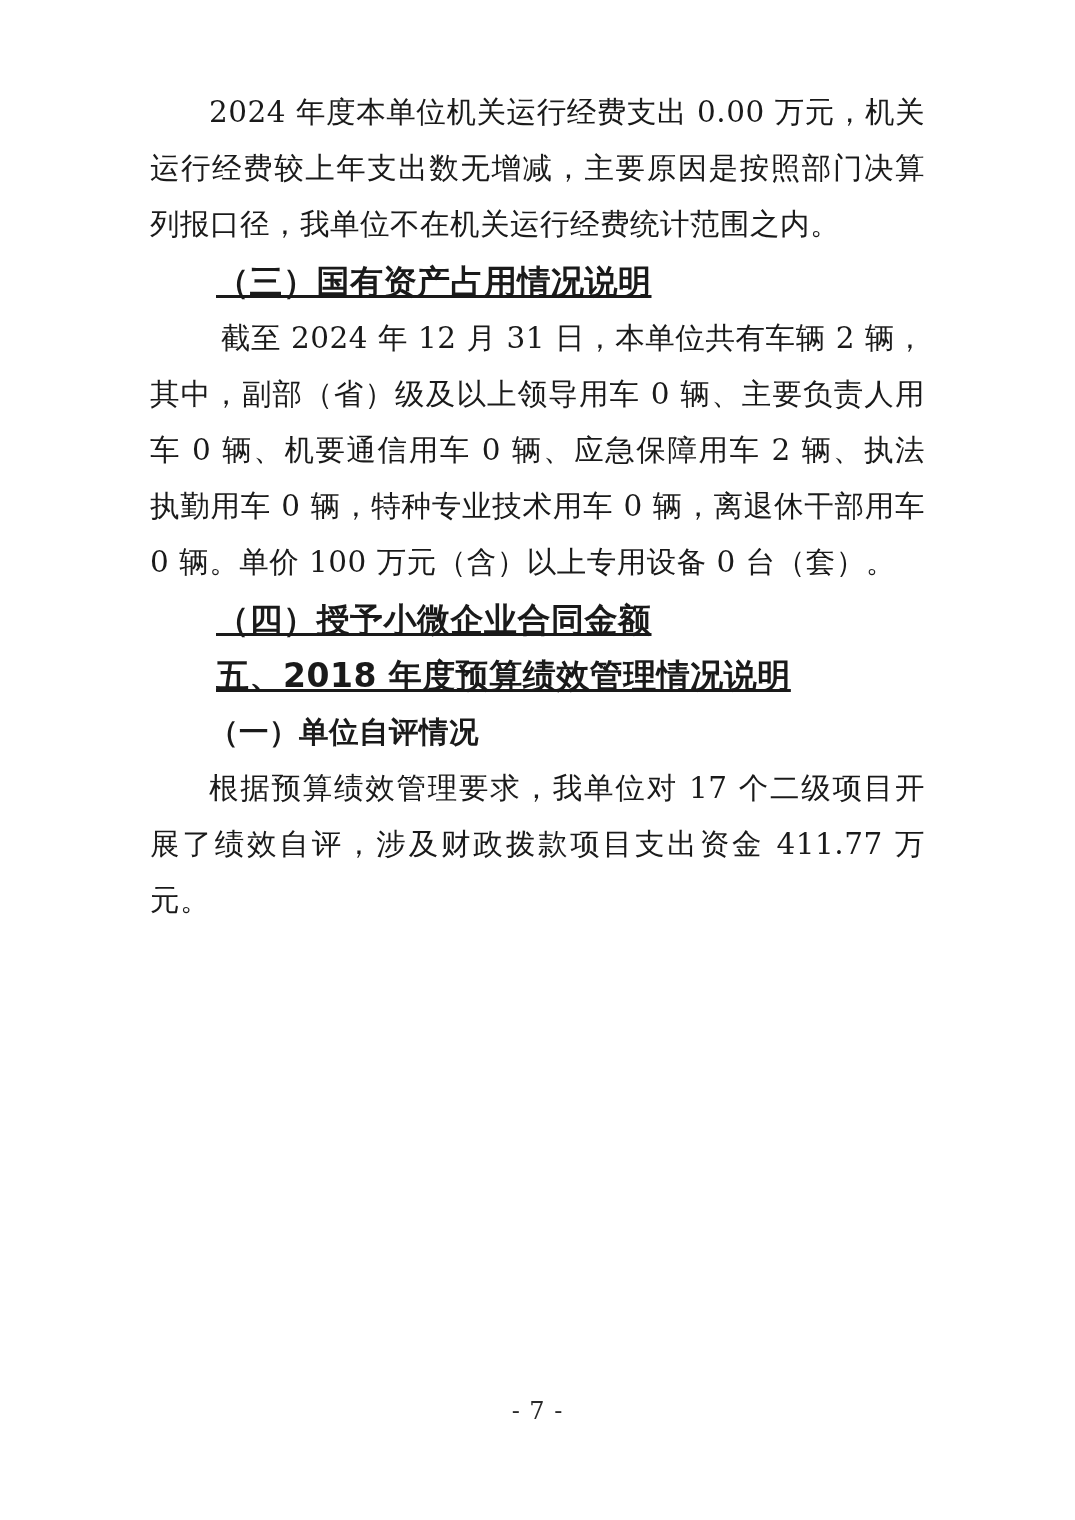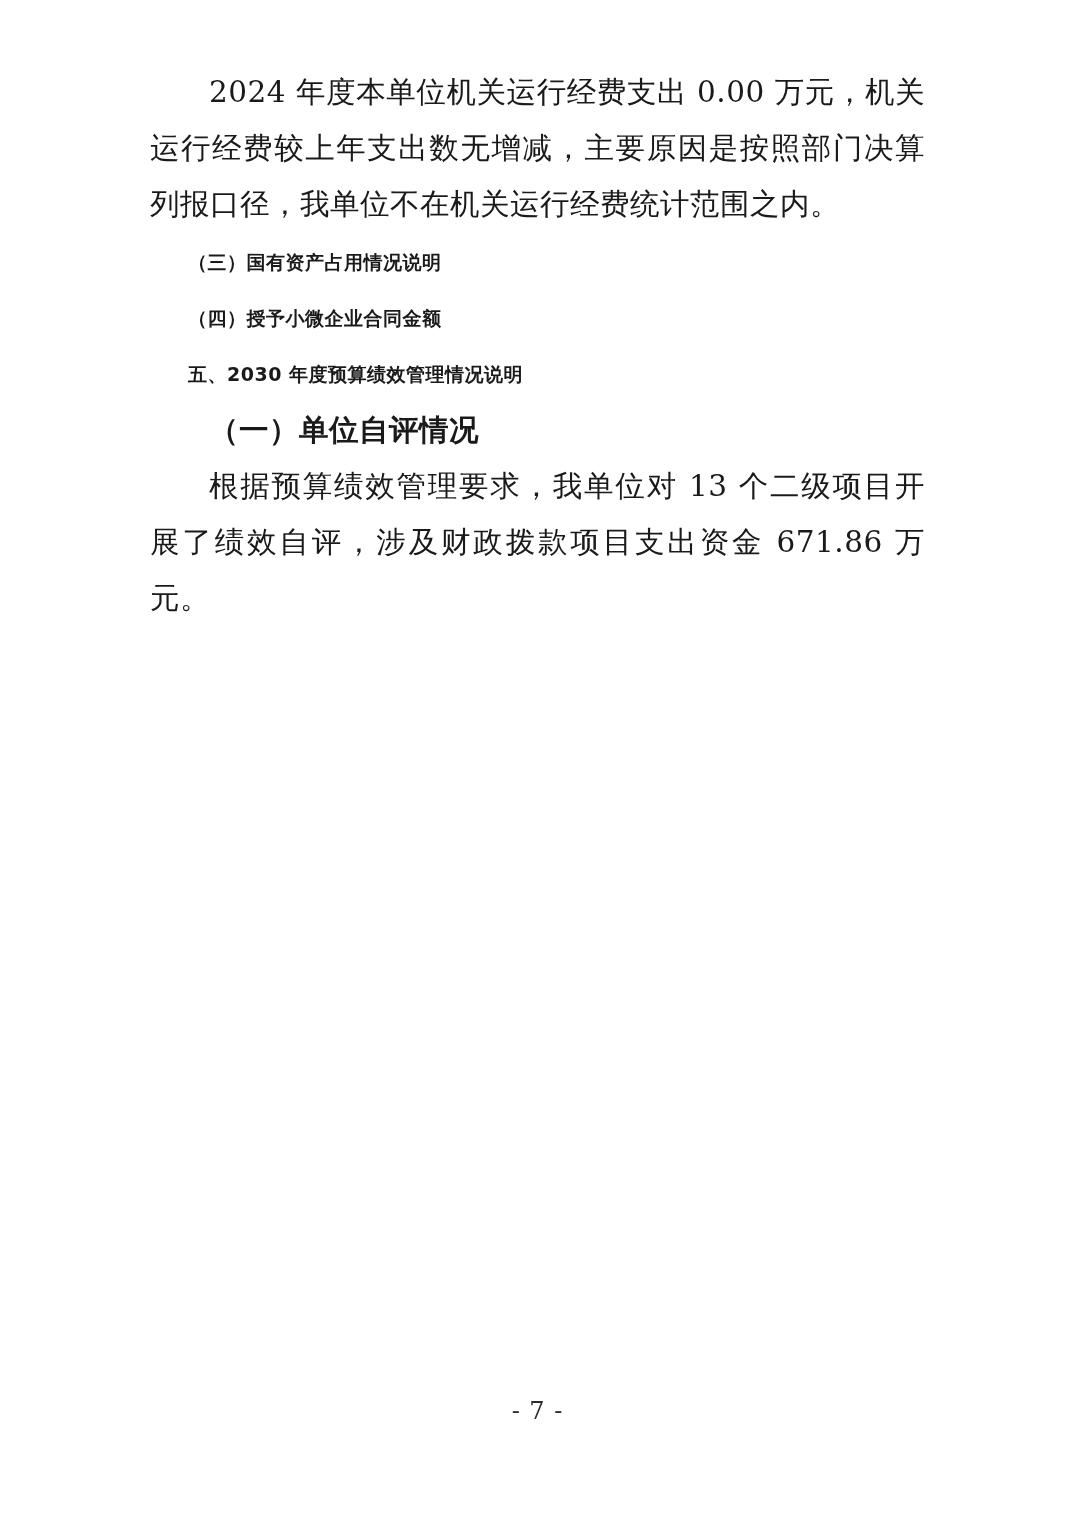--- a/index.html
+++ b/index.html
@@ -15,43 +15,44 @@
     position: relative;
     overflow: hidden;
   }
   .page {
     position: absolute;
     left: 0;
     top: 0;
     width: 1075px;
     height: 1520px;
     box-sizing: border-box;
-    padding: 64px 150px 0 150px;
+    padding: 84px 150px 0 150px;
   }
   .body-text {
     font-size: 29.5px;
     line-height: 56px;
     text-align: justify;
     text-justify: inter-ideograph;
     text-indent: 2em;
     margin: 0 0 2px 0;
     letter-spacing: 0.5px;
     font-family: "DejaVu Serif", "Liberation Serif", serif;
   }
   .body-text.indent-extra {
     text-indent: 2.4em;
   }
   .heading {
-    font-size: 19px;
+    font-size: 33px;
     line-height: 56px;
     font-weight: bold;
     text-indent: 2em;
     margin: 0;
     letter-spacing: 0.5px;
     font-family: "DejaVu Sans", "Liberation Sans", sans-serif;
+    text-decoration: underline;
   }
   .heading-serif {
     font-size: 29.5px;
     line-height: 56px;
     font-weight: bold;
     text-indent: 2em;
     margin: 0;
     letter-spacing: 0.5px;
     font-family: Liberation Sans, sans-serif;
   }
@@ -69,27 +70,28 @@
 </style>
 </head>
 <body>
 
 <div class="page">
 
   <p class="body-text">2024 年度本单位机关运行经费支出 0.00 万元，机关运行经费较上年支出数无增减，主要原因是按照部门决算列报口径，我单位不在机关运行经费统计范围之内。</p>
 
   <h3 class="heading">（三）国有资产占用情况说明</h3>
 
+  <p class="body-text indent-extra">截至 2024 年 12 月 31 日，本单位共有车辆 2 辆，其中，副部（省）级及以上领导用车 0 辆、主要负责人用车 0 辆、机要通信用车 0 辆、应急保障用车 2 辆、执法执勤用车 0 辆，特种专业技术用车 0 辆，离退休干部用车 0 辆。单价 100 万元（含）以上专用设备 0 台（套）。</p>
 
   <h3 class="heading">（四）授予小微企业合同金额</h3>
 
 
-  <h2 class="heading">五、2030 年度预算绩效管理情况说明</h2>
+  <h2 class="heading">五、2018 年度预算绩效管理情况说明</h2>
 
   <h3 class="heading-serif">（一）单位自评情况</h3>
 
-  <p class="body-text">根据预算绩效管理要求，我单位对 13 个二级项目开展了绩效自评，涉及财政拨款项目支出资金 671.86 万元。</p>
+  <p class="body-text">根据预算绩效管理要求，我单位对 17 个二级项目开展了绩效自评，涉及财政拨款项目支出资金 411.77 万元。</p>
 
 </div>
 
 <div class="page-footer">
   <span>- 7 -</span>
 </div>
 
 </body></html>

